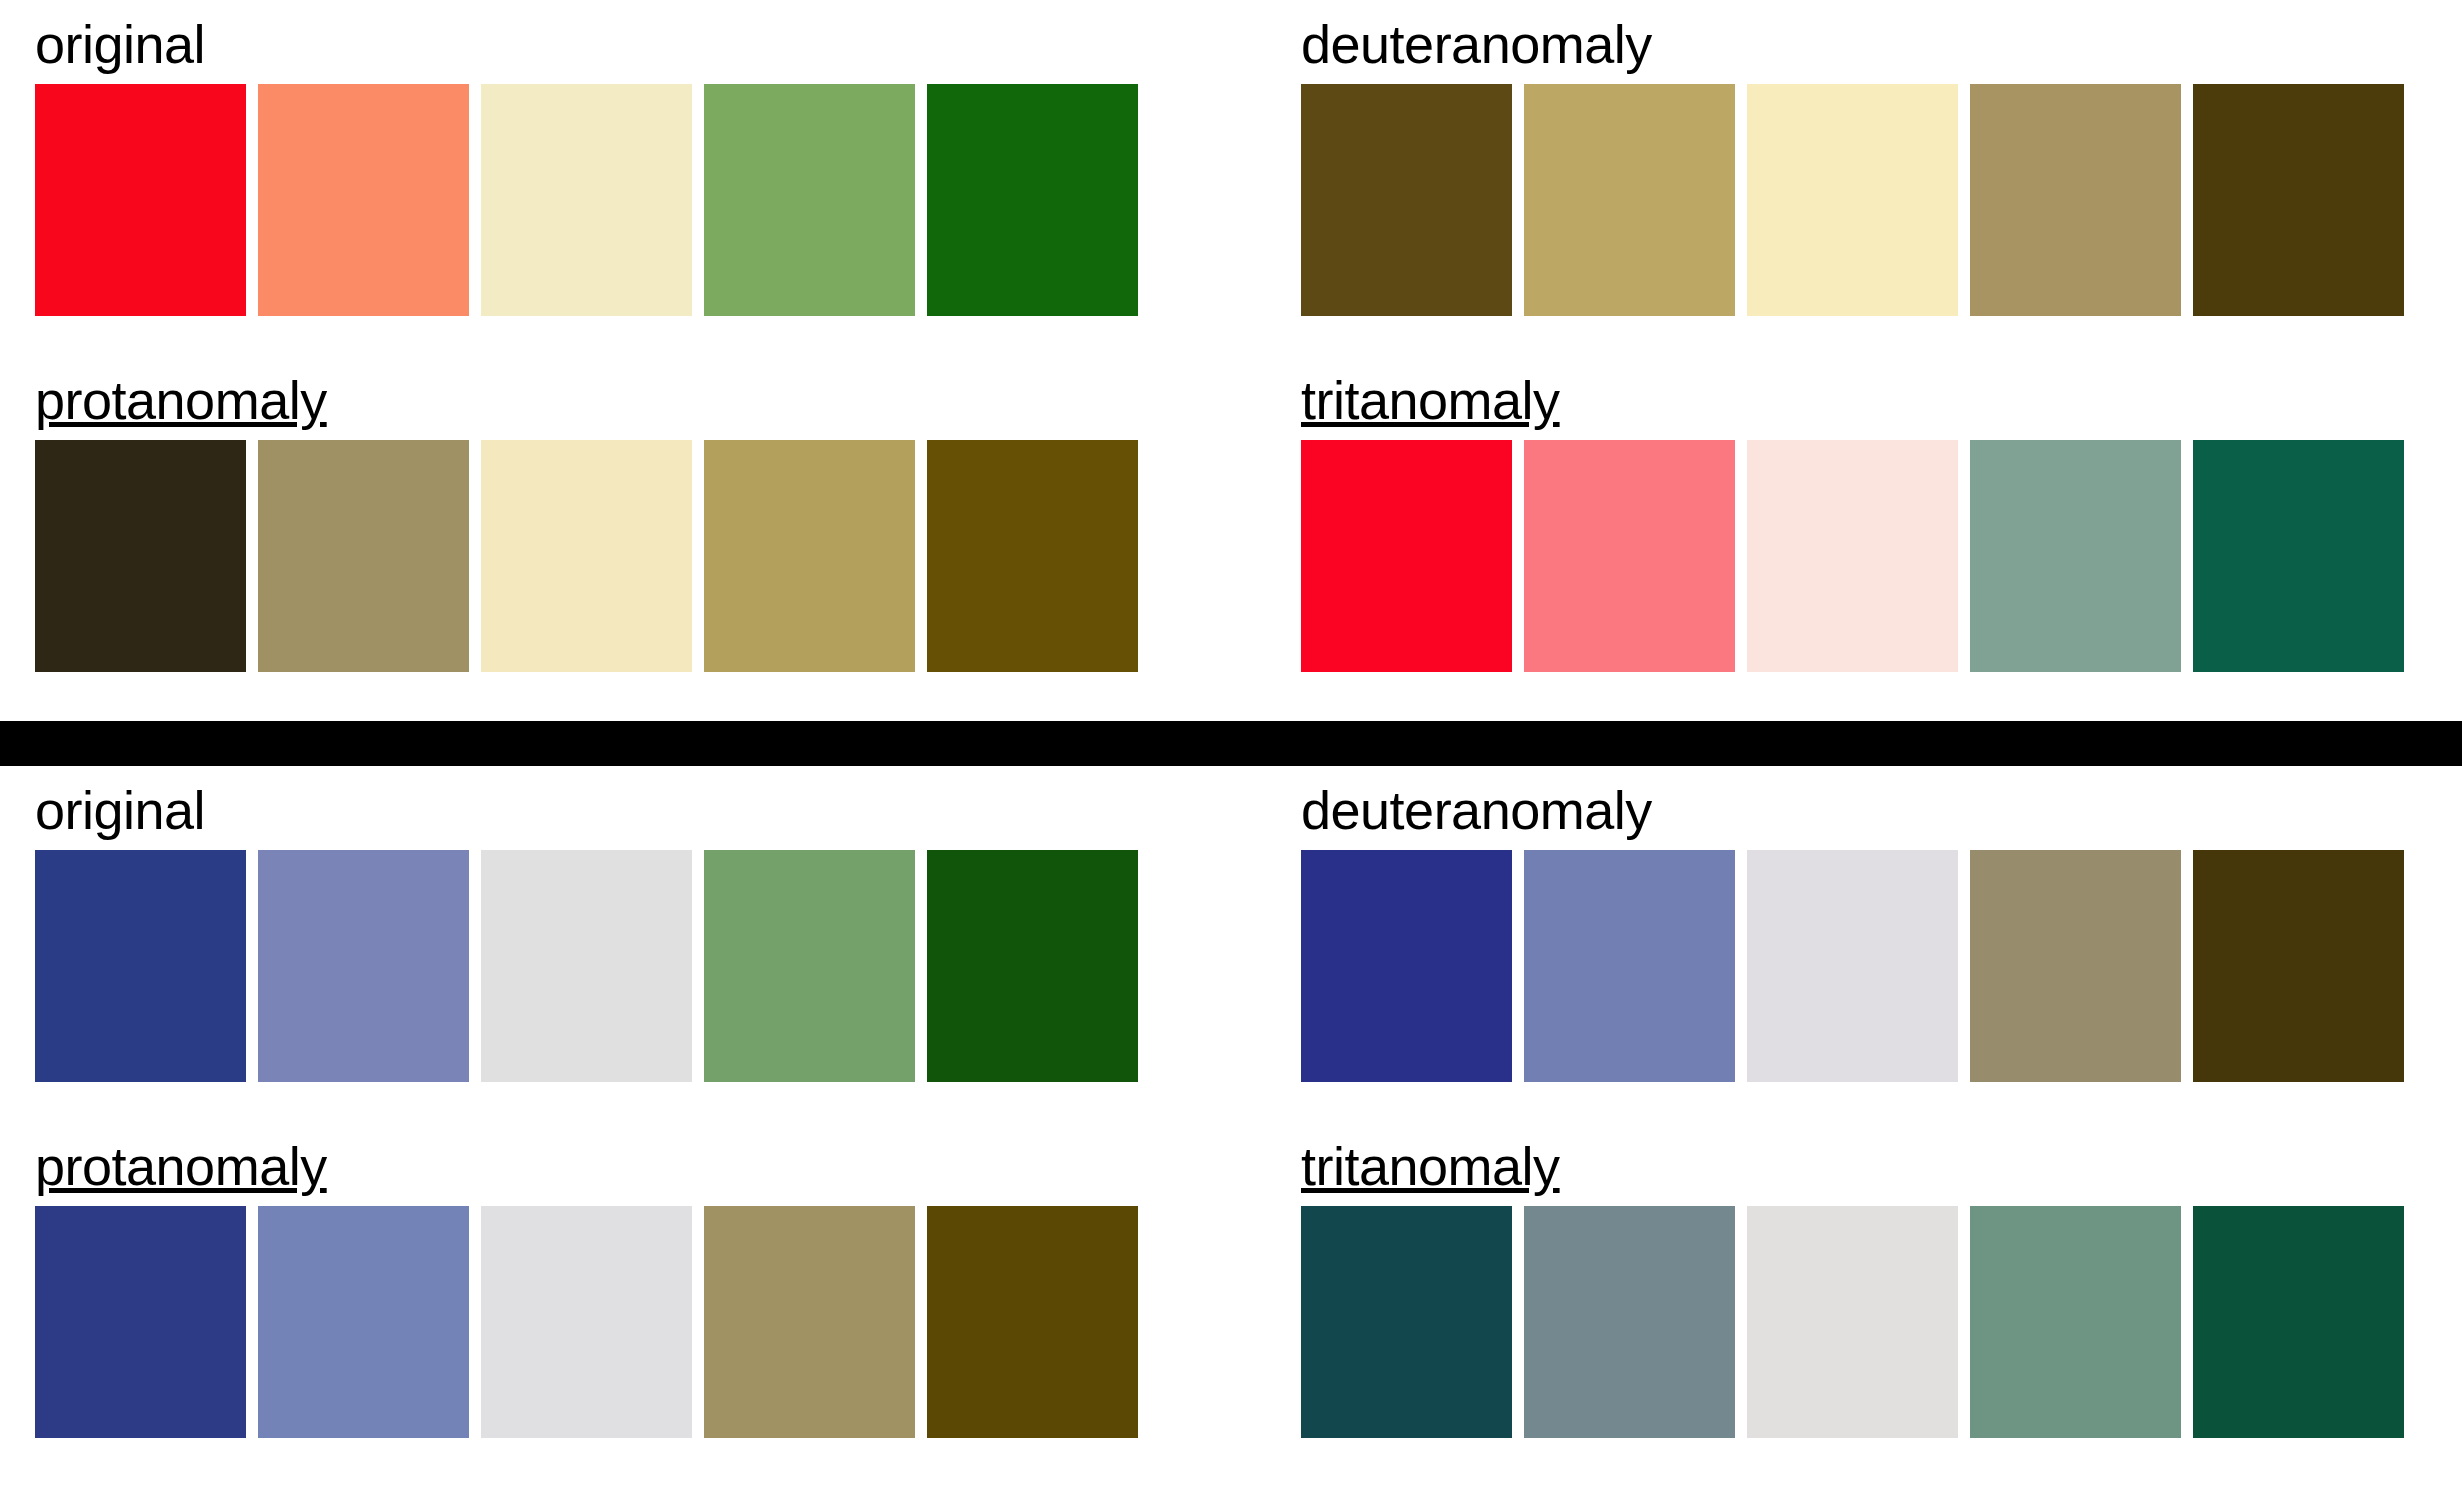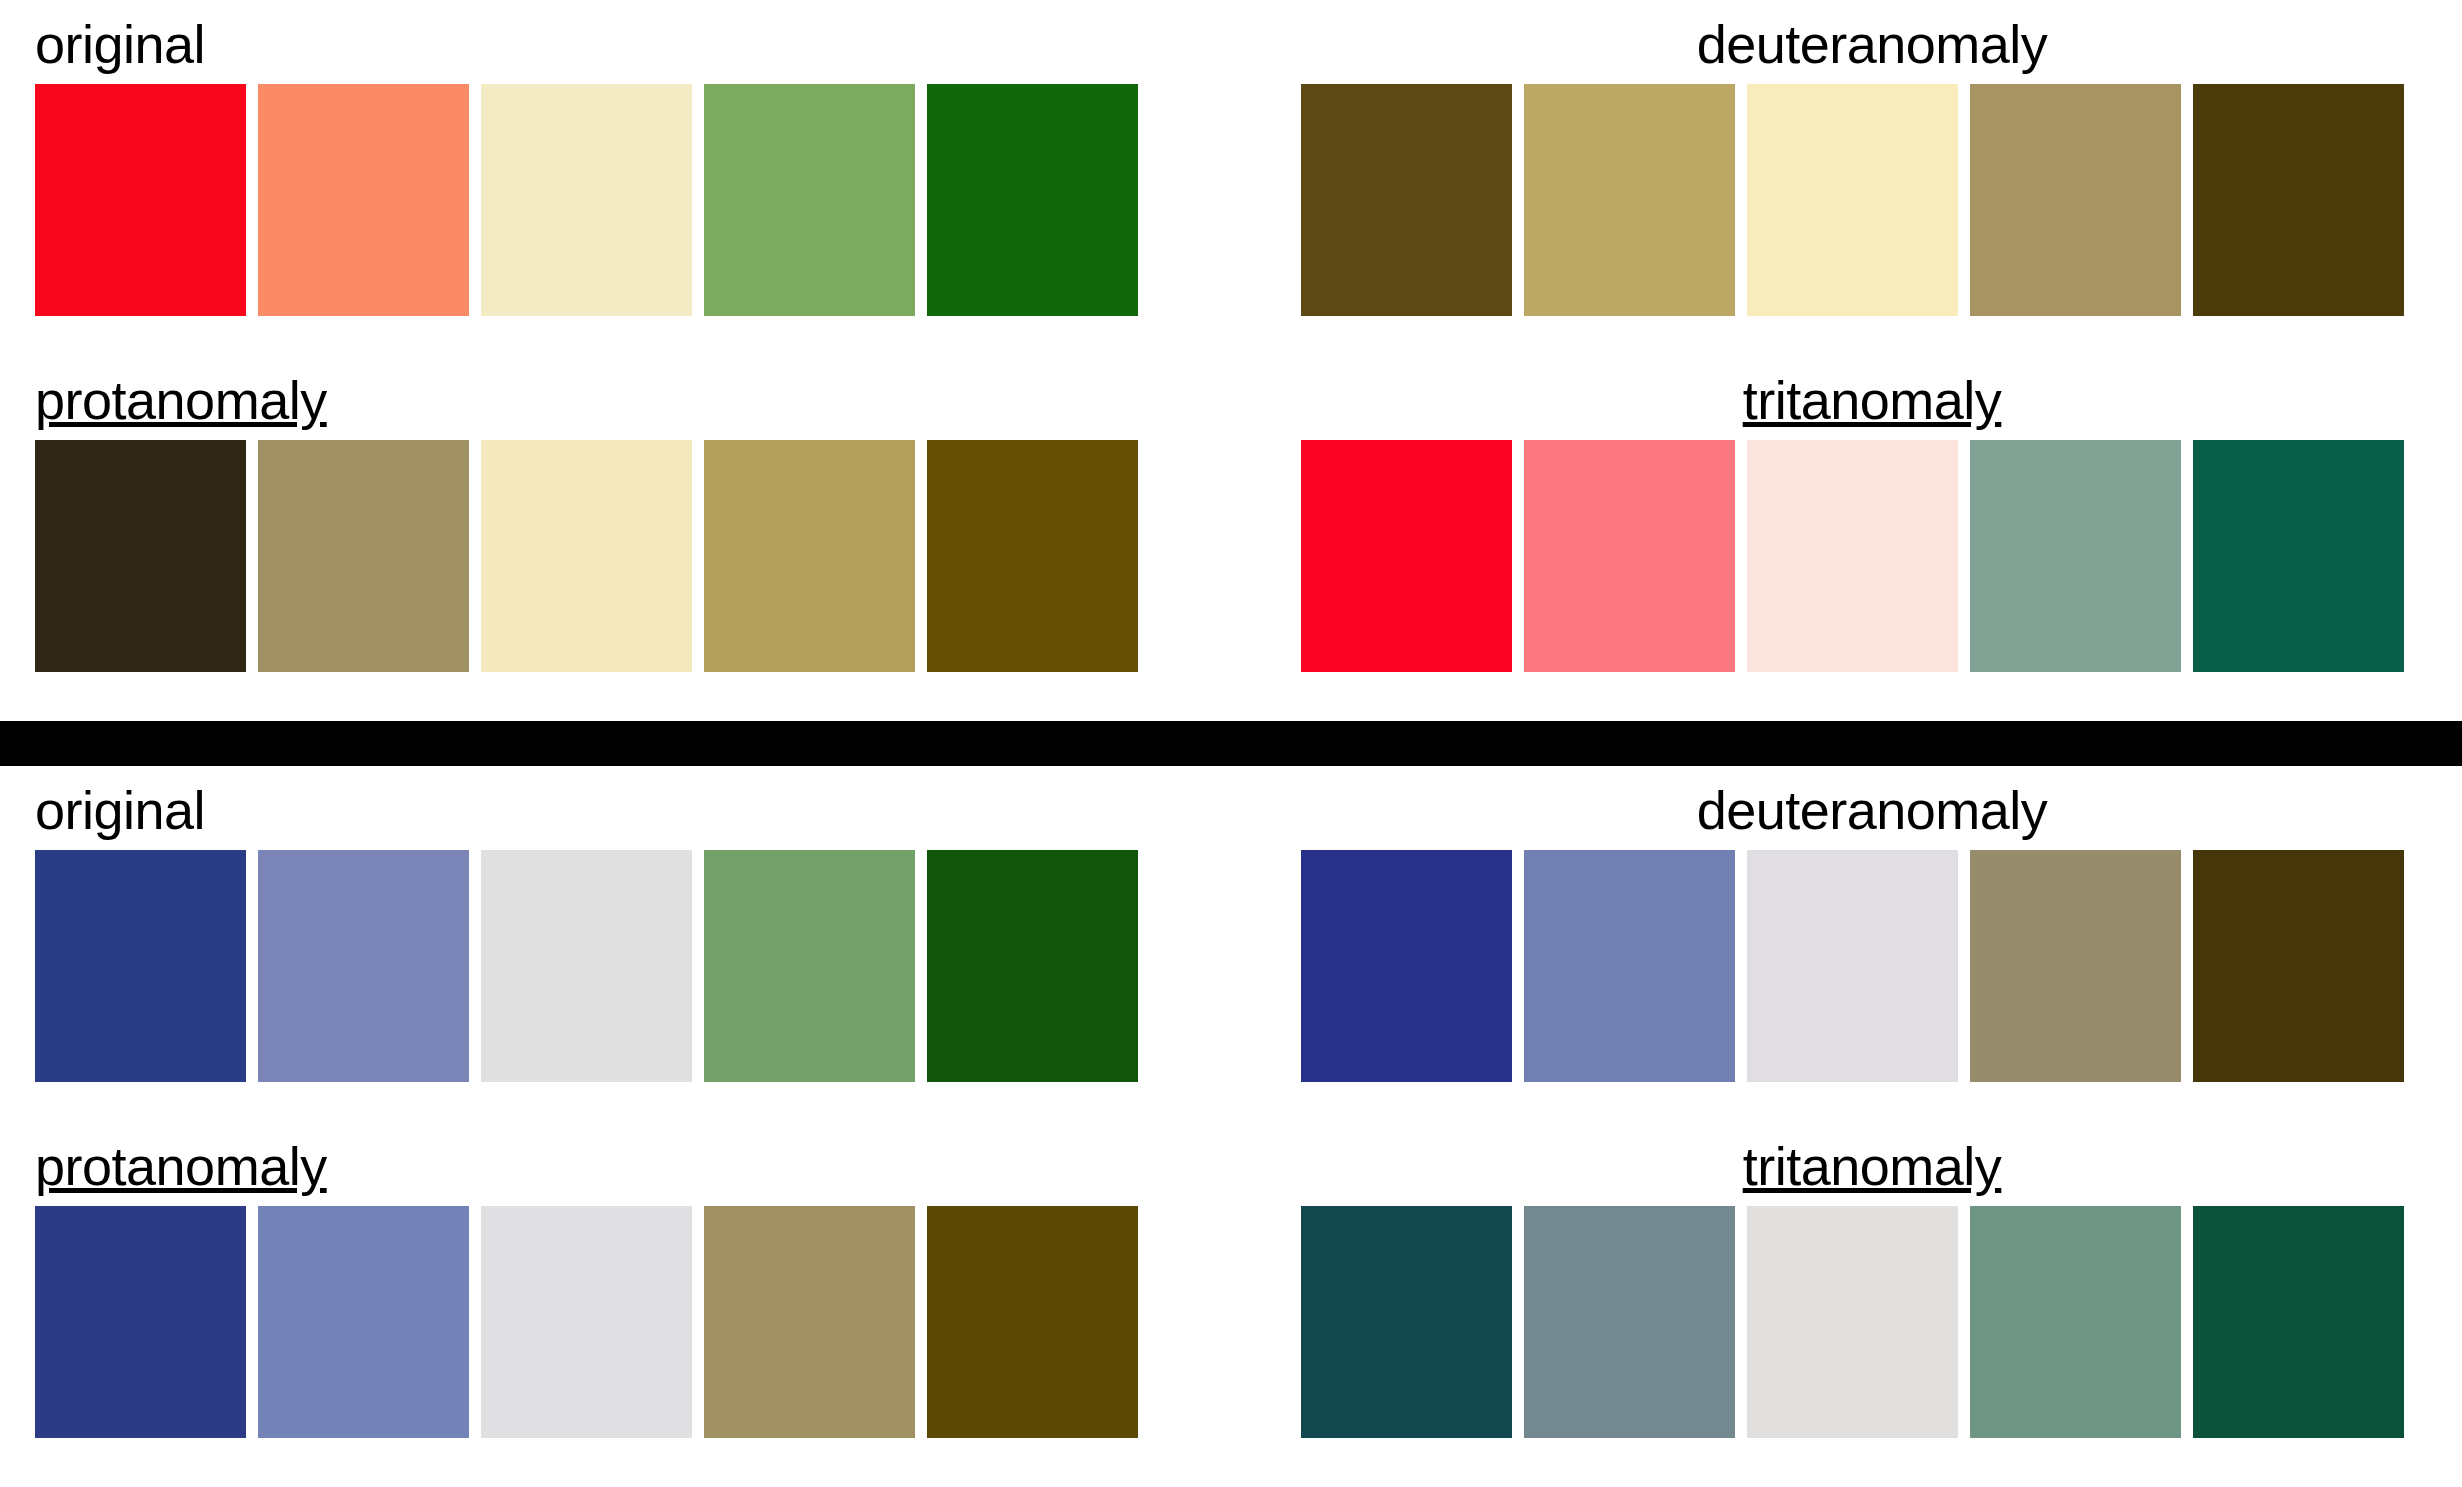--- a/index.html
+++ b/index.html
@@ -39,21 +39,21 @@
     height: 45px;
     background: #000000;
   }
 
   
   .panel {
     position: absolute;
     width: 1142px;
   }
   .col-left  { left: 35px;   }
-  .col-right { left: 1301px; text-align: center; }
+  .col-right { left: 1301px; }
   .row-1 { top: 17px;  }
   .row-2 { top: 373px; text-decoration: underline; }
 
   .panel-label {
     font-size: 54px;
     line-height: 54px;
     color: #000000;
     letter-spacing: -0.5px;
     height: 67px;
     white-space: nowrap;

